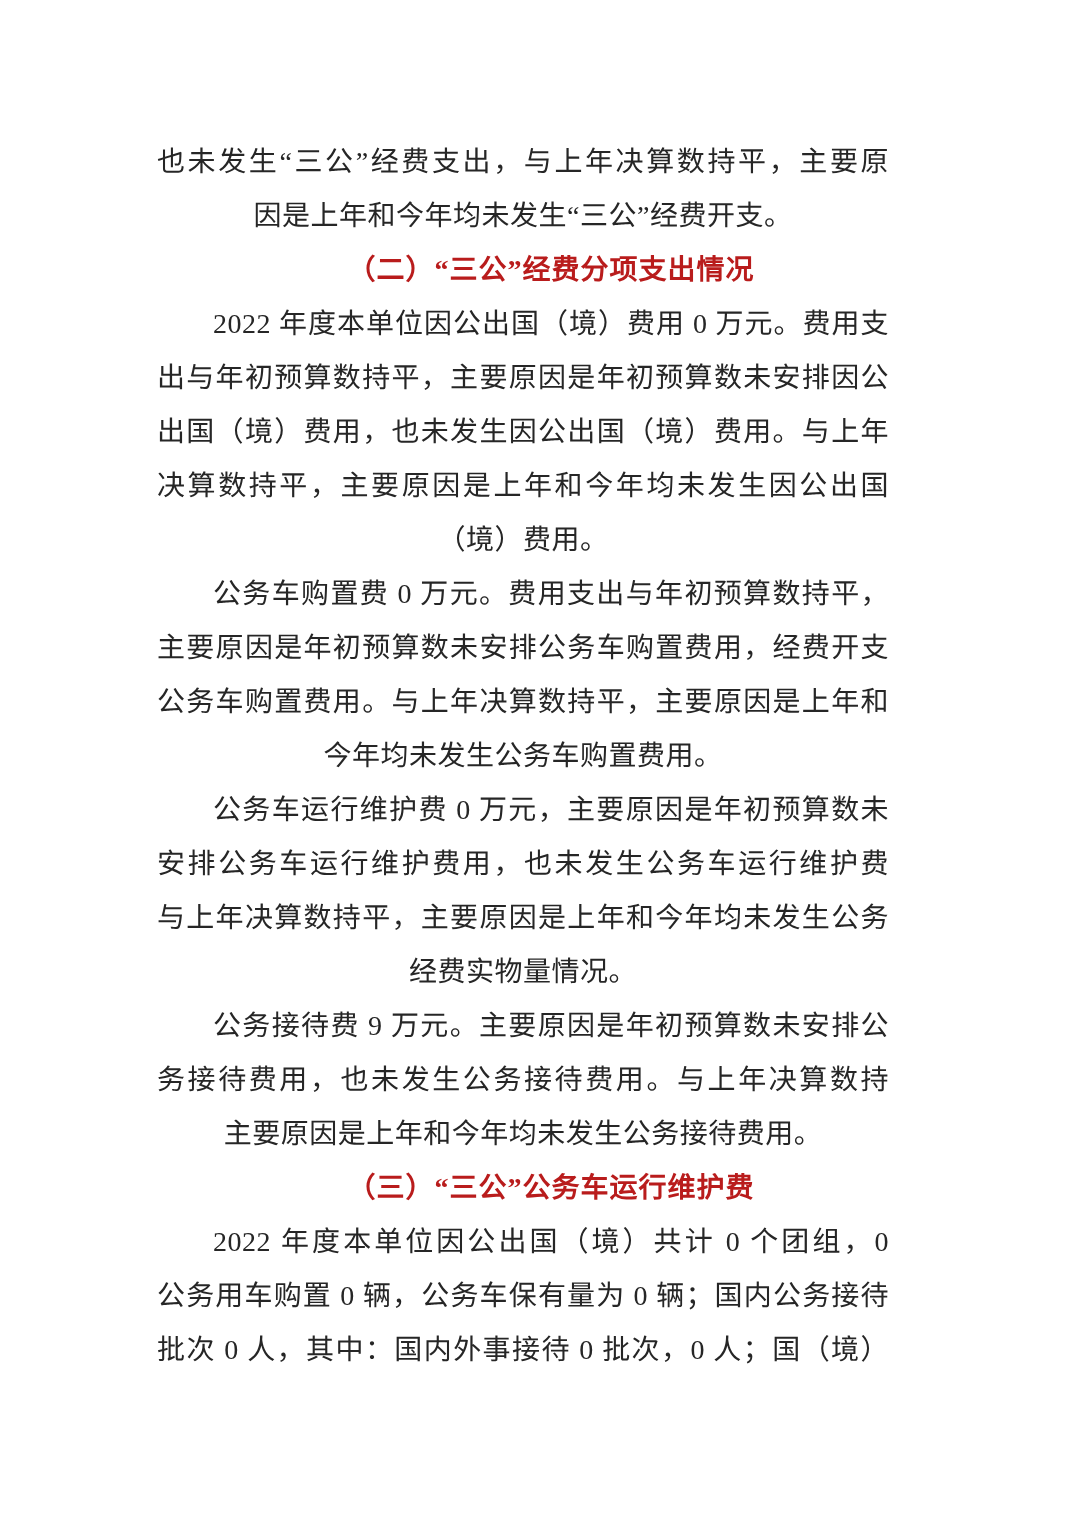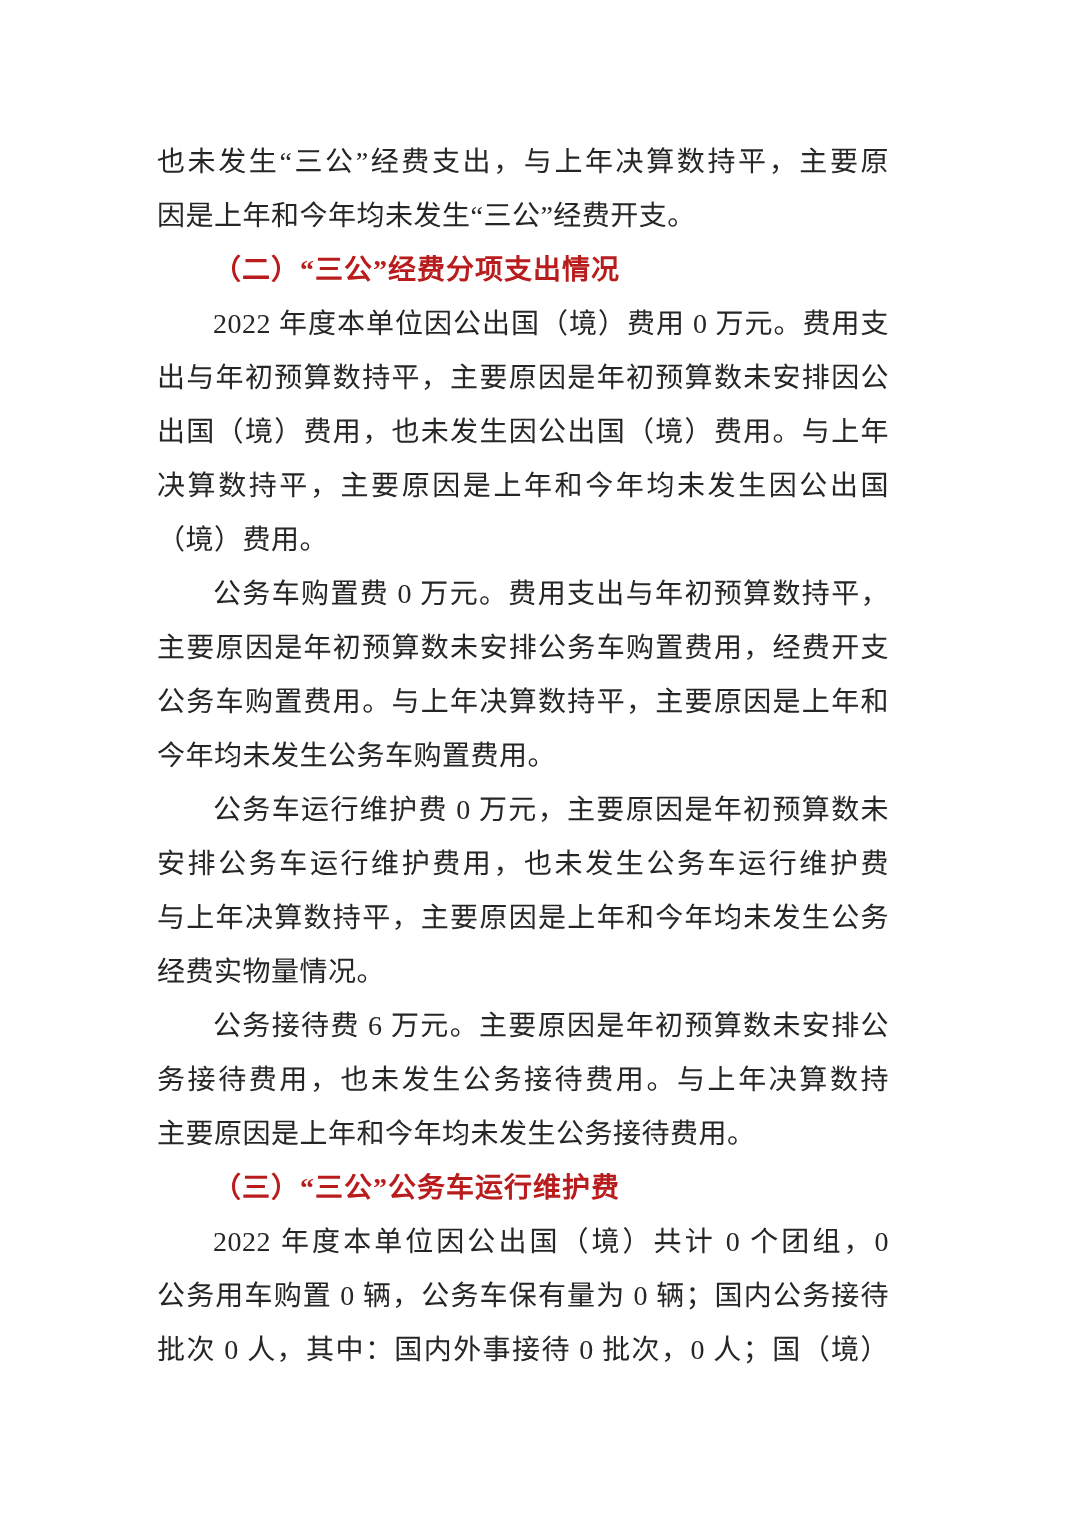--- a/index.html
+++ b/index.html
@@ -20,21 +20,21 @@
     left: 157px;
     top: 135px;
     width: 732px;
     color: #262626;
     font-size: 28px;
   }
   .line {
     height: 54px;
     line-height: 54px;
     overflow: hidden;
-    text-align: left;
+    text-align: center;
     letter-spacing: 0.5px;
   }
   
   .line.fill {
     text-align: justify;
     text-align-last: justify;
   }
   .line.indent {
     text-indent: 2em;
   }
@@ -69,21 +69,21 @@
         <div class="line fill">公务车购置费用。与上年决算数持平，主要原因是上年和</div>
         <div class="line">今年均未发生公务车购置费用。</div>
       </div>
       <div class="block paragraph">
         <div class="line fill indent">公务车运行维护费 0 万元，主要原因是年初预算数未</div>
         <div class="line fill">安排公务车运行维护费用，也未发生公务车运行维护费用。</div>
         <div class="line fill">与上年决算数持平，主要原因是上年和今年均未发生公务</div>
         <div class="line">经费实物量情况。</div>
       </div>
       <div class="block paragraph">
-        <div class="line fill indent">公务接待费 6 万元。主要原因是年初预算数未安排公</div>
+        <div class="line fill indent">公务接待费 9 万元。主要原因是年初预算数未安排公</div>
         <div class="line fill">务接待费用，也未发生公务接待费用。与上年决算数持平，</div>
         <div class="line">主要原因是上年和今年均未发生公务接待费用。</div>
       </div>
       <div class="block heading">
         <div class="line indent">（三）“三公”公务车运行维护费</div>
       </div>
       <div class="block paragraph">
         <div class="line fill indent">2022 年度本单位因公出国（境）共计 0 个团组，0 人；</div>
         <div class="line fill">公务用车购置 0 辆，公务车保有量为 0 辆；国内公务接待 0</div>
         <div class="line fill">批次 0 人，其中：国内外事接待 0 批次，0 人；国（境）外</div>

